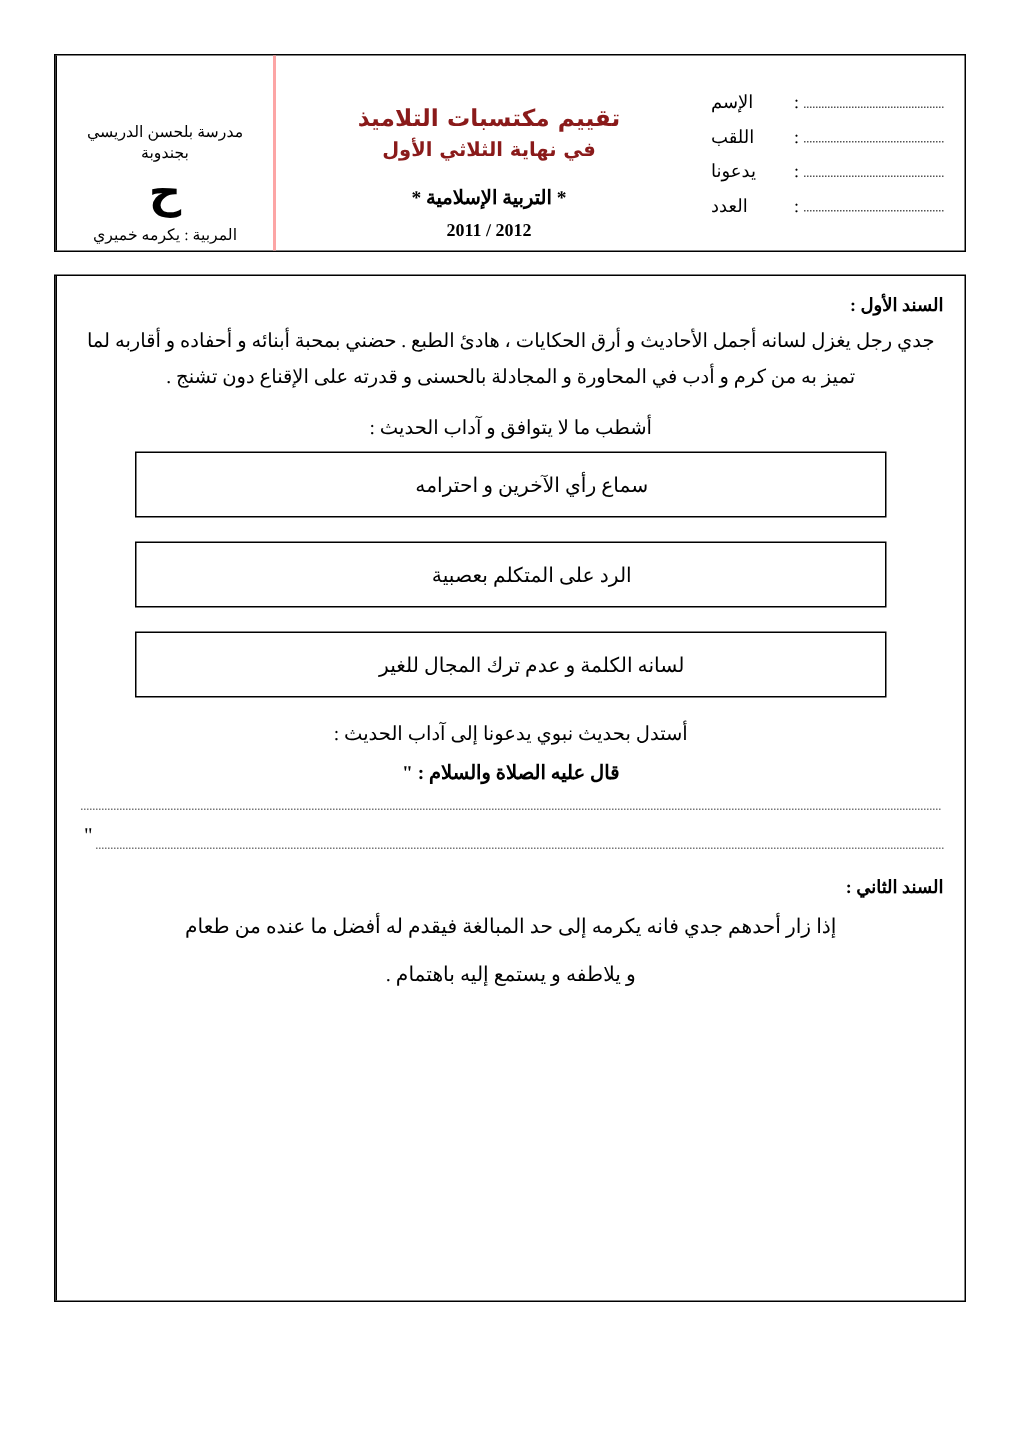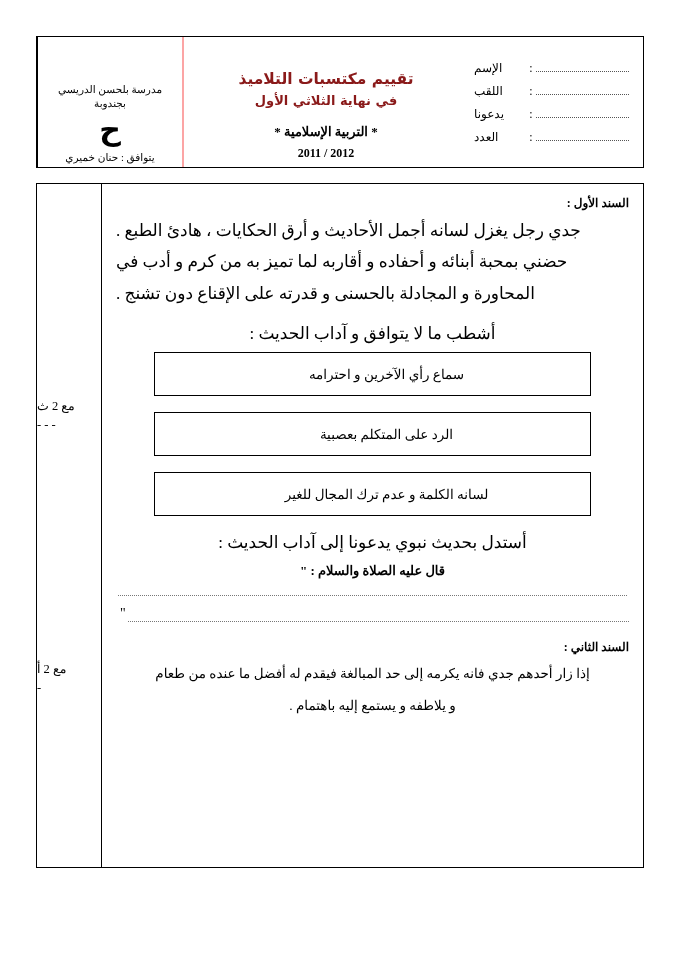--- a/index.html
+++ b/index.html
@@ -134,20 +134,21 @@
   
   .body-box {
     position: absolute;
     left: 36px;
     top: 183px;
     width: 608px;
     height: 685px;
     border: 1px solid #000;
     box-sizing: border-box;
     display: flex;
+    flex-direction: column;
   }
   .body-main {
     flex: 1;
     box-sizing: border-box;
     padding: 10px 14px 10px 14px;
     border-left: 1px solid #000;
     position: relative;
   }
   .marks-col {
     width: 64px;
@@ -164,27 +165,27 @@
   .mark-1 { top: 213px; }
   .mark-2 { top: 476px; }
 
   .section-label {
     font-size: 12px;
     font-weight: bold;
     text-align: right;
     margin: 2px 0 4px 0;
   }
   .para {
-    font-size: 17px;
+    font-size: 13px;
     line-height: 1.85;
-    text-align: left;
+    text-align: center;
     margin: 0 0 4px 0;
   }
   .instruction {
-    font-size: 17px;
+    font-size: 13px;
     text-align: center;
     margin: 2px 0 8px 0;
   }
   .answer-box {
     border: 1px solid #000;
     height: 42px;
     margin: 0 38px 16px 38px;
     display: flex;
     align-items: center;
     justify-content: center;
@@ -261,21 +262,21 @@
       <div class="title-main">تقييم مكتسبات التلاميذ</div>
       <div class="title-sub">في نهاية الثلاثي الأول</div>
       <div class="title-subject">*  التربية الإسلامية  *</div>
       <div class="title-year">2011 / 2012</div>
     </div>
 
     <div class="hdr-cell hdr-school">
       <div class="school-line">مدرسة بلحسن الدريسي</div>
       <div class="school-line">بجندوبة</div>
       <div class="school-logo">ح</div>
-      <div class="school-teacher">يتوافق : حنان خميري</div>
+      <div class="school-teacher">المربية : يكرمه خميري</div>
     </div>
 
   </div>
 
   <div class="body-box">
 
     <div class="body-main">
 
       <div class="section-label">السند الأول  :</div>
       <div class="para">جدي رجل يغزل لسانه أجمل الأحاديث و أرق الحكايات ، هادئ الطبع . حضني بمحبة أبنائه و أحفاده و أقاربه لما تميز به من كرم و أدب في المحاورة و المجادلة بالحسنى و قدرته على الإقناع دون تشنج .</div>

